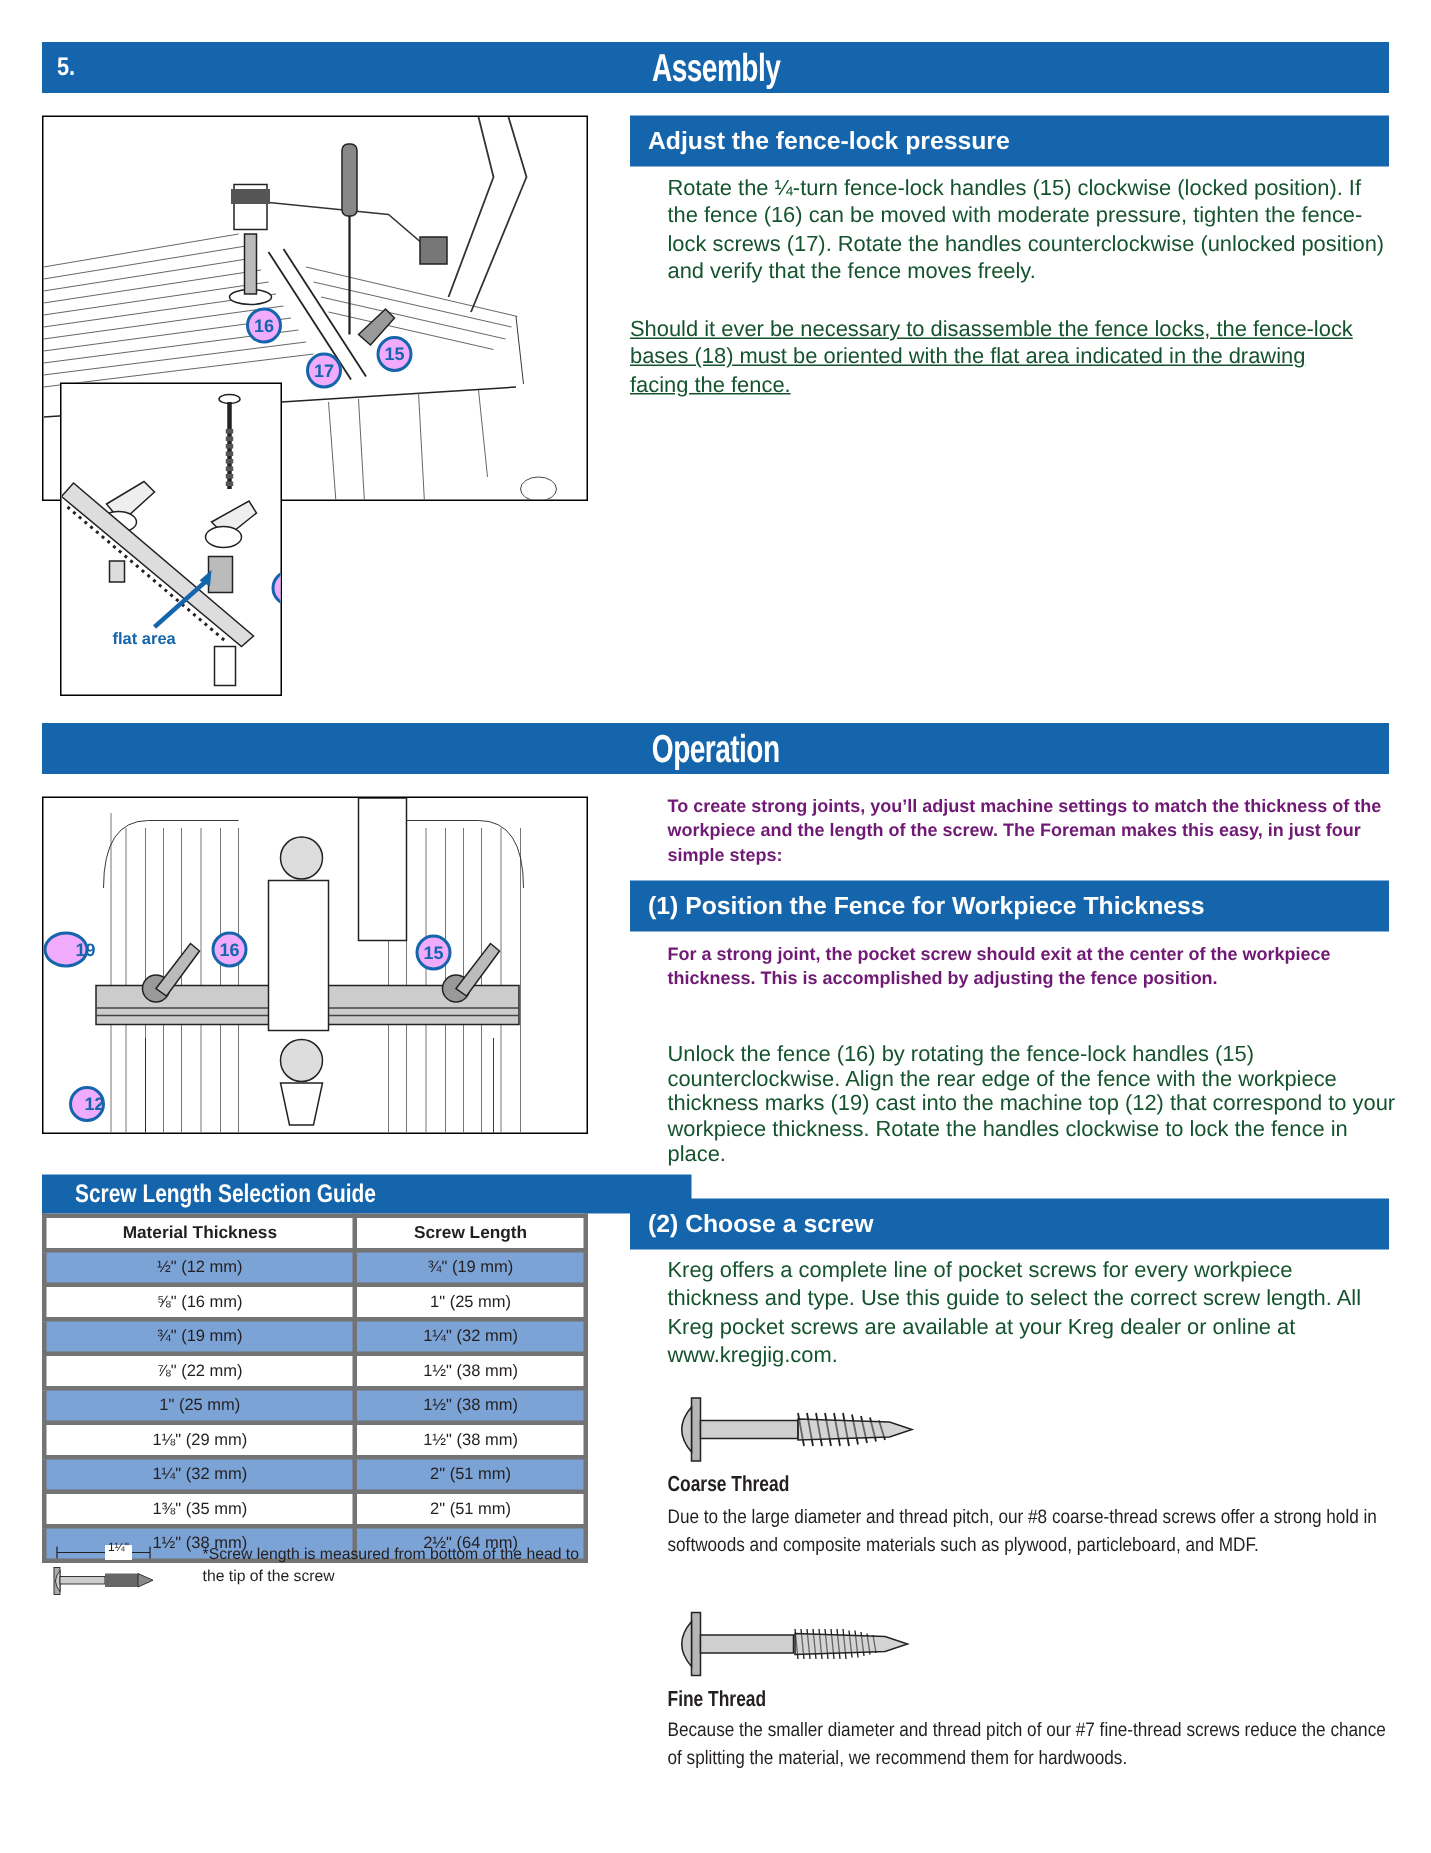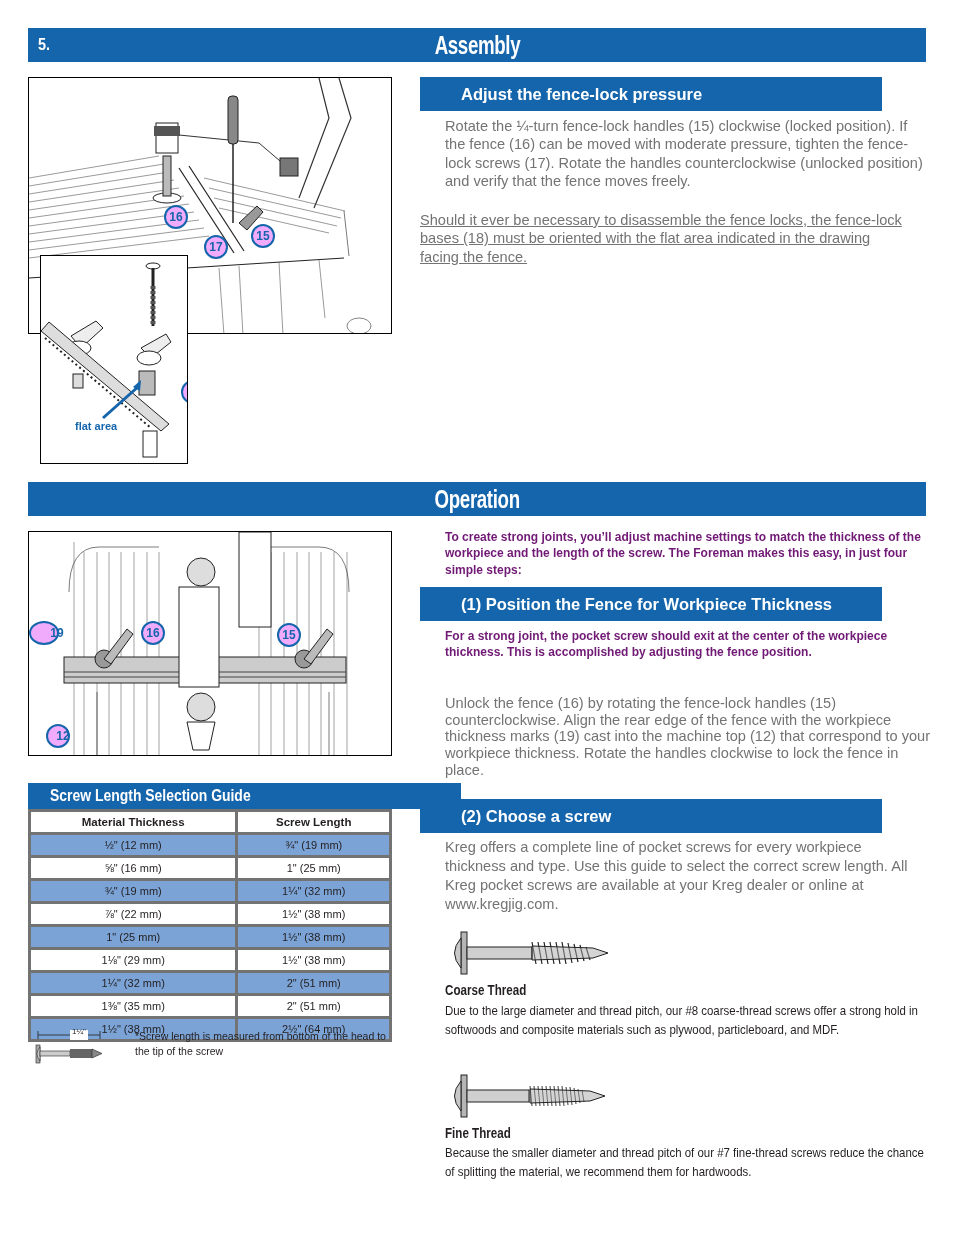--- a/index.html
+++ b/index.html
@@ -2,23 +2,23 @@
 <html><head>
 <meta charset="utf-8">
 <style>
   html, body { margin:0; padding:0; background:#ffffff; }
   body { width:954px; height:1235px; position:relative; font-family:"Liberation Sans", sans-serif; color:#231f20; overflow:hidden; }
   .abs { position:absolute; }
   .bar { background:#1565ac; color:#fff; }
   .section-bar { left:28px; width:898px; height:34px; display:flex; align-items:center; justify-content:center; }
   .section-bar .num { position:absolute; left:10px; top:7px; font-family:"Liberation Sans", sans-serif; font-weight:bold; font-size:17px; color:#fff; transform:scaleX(0.85); transform-origin:left; }
   .section-title { font-family:"Liberation Sans", sans-serif; font-weight:bold; font-size:26px; color:#fff; transform:scaleX(0.72); letter-spacing:-0.5px; }
-  .sub-bar { left:420px; width:462px; height:34px; display:flex; align-items:center; padding-left:41px; box-sizing:border-box; }
+  .sub-bar { left:420px; width:506px; height:34px; display:flex; align-items:center; padding-left:12px; box-sizing:border-box; }
   .sub-bar span { font-weight:bold; font-size:16.5px; color:#fff; }
-  .body-text { font-size:14.6px; line-height:18.3px; color:#737373; }
+  .body-text { font-size:14.6px; line-height:18.3px; color:#14532d; }
   .ital { font-weight:bold; font-size:12px; line-height:16.4px; color:#701a75; }
   .figure { border:1.5px solid #000; background:#fff; overflow:hidden; box-sizing:border-box; }
   .callout { position:absolute; width:24px; height:24px; border-radius:50%; border:2px solid #1565ac; background:#f0abfc; color:#1565ac; font-weight:bold; font-size:12px; display:flex; align-items:center; justify-content:center; box-sizing:border-box; }
   table.guide { border-collapse:collapse; width:364px; font-size:11px; }
   table.guide td { border:3px solid #737373; height:20px; text-align:center; padding:0; color:#231f20; }
   table.guide tr.shade td { background:#7ba3d6; }
   table.guide tr.hdr td { font-weight:bold; font-size:11.5px; transform-origin:center; }
   .guide-title { width:433px; height:26px; display:flex; align-items:center; justify-content:flex-start; }
   .guide-title span { font-weight:bold; font-size:17px; transform:scaleX(0.82); display:inline-block; }
   .heading-cond { font-weight:bold; font-size:14.5px; transform:scaleX(0.8); transform-origin:left; display:inline-block; color:#231f20; }

